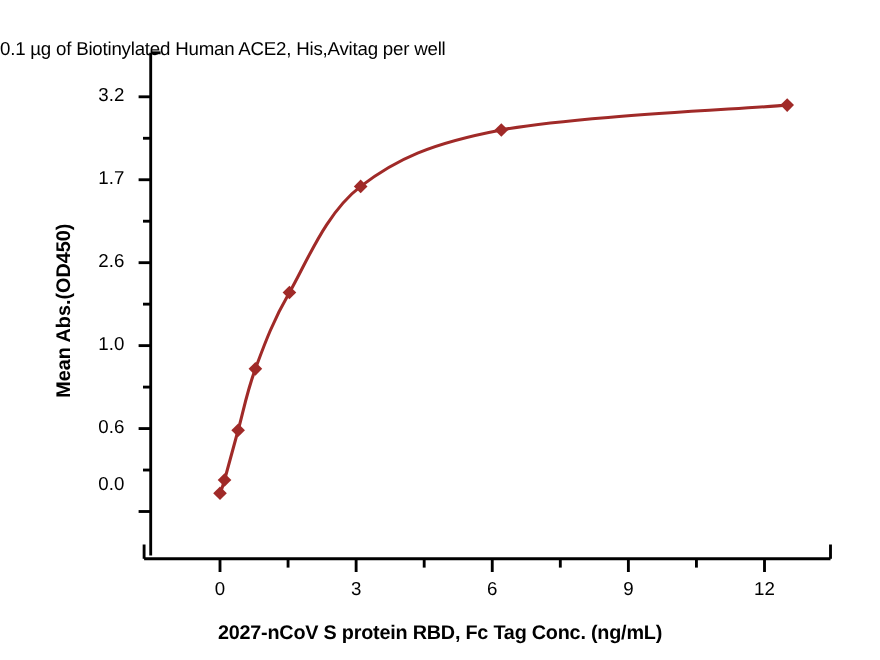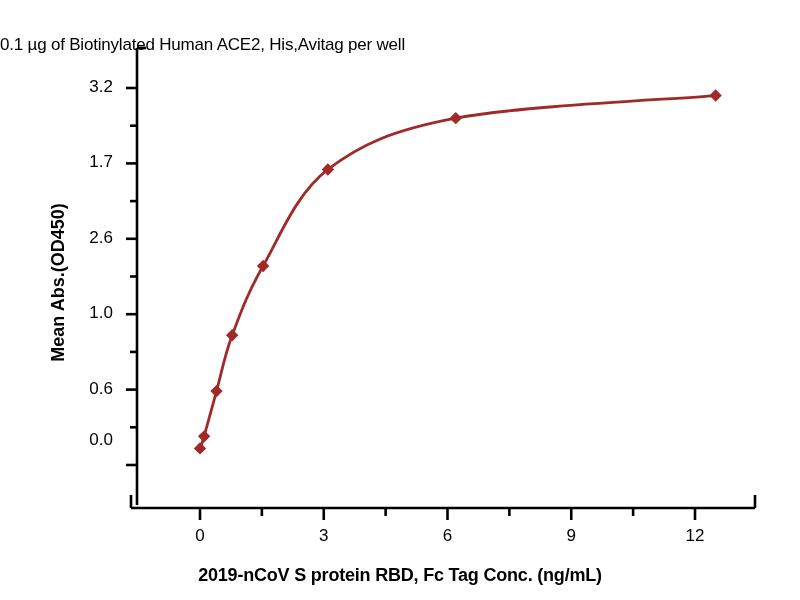--- a/index.html
+++ b/index.html
@@ -90,21 +90,21 @@
   }
 </style>
 </head>
 <body>
 
 <div id="chart-root">
 
   <div class="chart-subtitle">0.1 µg of Biotinylated Human ACE2, His,Avitag per well</div>
 
   <div class="y-axis-label">Mean Abs.(OD450)</div>
-  <div class="x-axis-label">2019-nCoV S protein RBD, Fc Tag Conc. (ng/mL)</div>
+  <div class="x-axis-label">2027-nCoV S protein RBD, Fc Tag Conc. (ng/mL)</div>
 
   <svg class="plot">
     <g id="axis-layer">
         <line x1="137" y1="48" x2="137" y2="505" stroke="#000000" stroke-width="2.6"></line>
         <line x1="131" y1="508" x2="755" y2="508" stroke="#000000" stroke-width="2.6"></line>
         <line x1="137" y1="48" x2="146" y2="48" stroke="#000000" stroke-width="2.6"></line>
         <line x1="755" y1="508" x2="755" y2="495" stroke="#000000" stroke-width="2.6"></line>
         <line x1="131" y1="508" x2="131" y2="495" stroke="#000000" stroke-width="2.6"></line>
         <line x1="126" y1="465" x2="137" y2="465" stroke="#000000" stroke-width="2.6"></line>
         <line x1="126" y1="389.6" x2="137" y2="389.6" stroke="#000000" stroke-width="2.6"></line>

